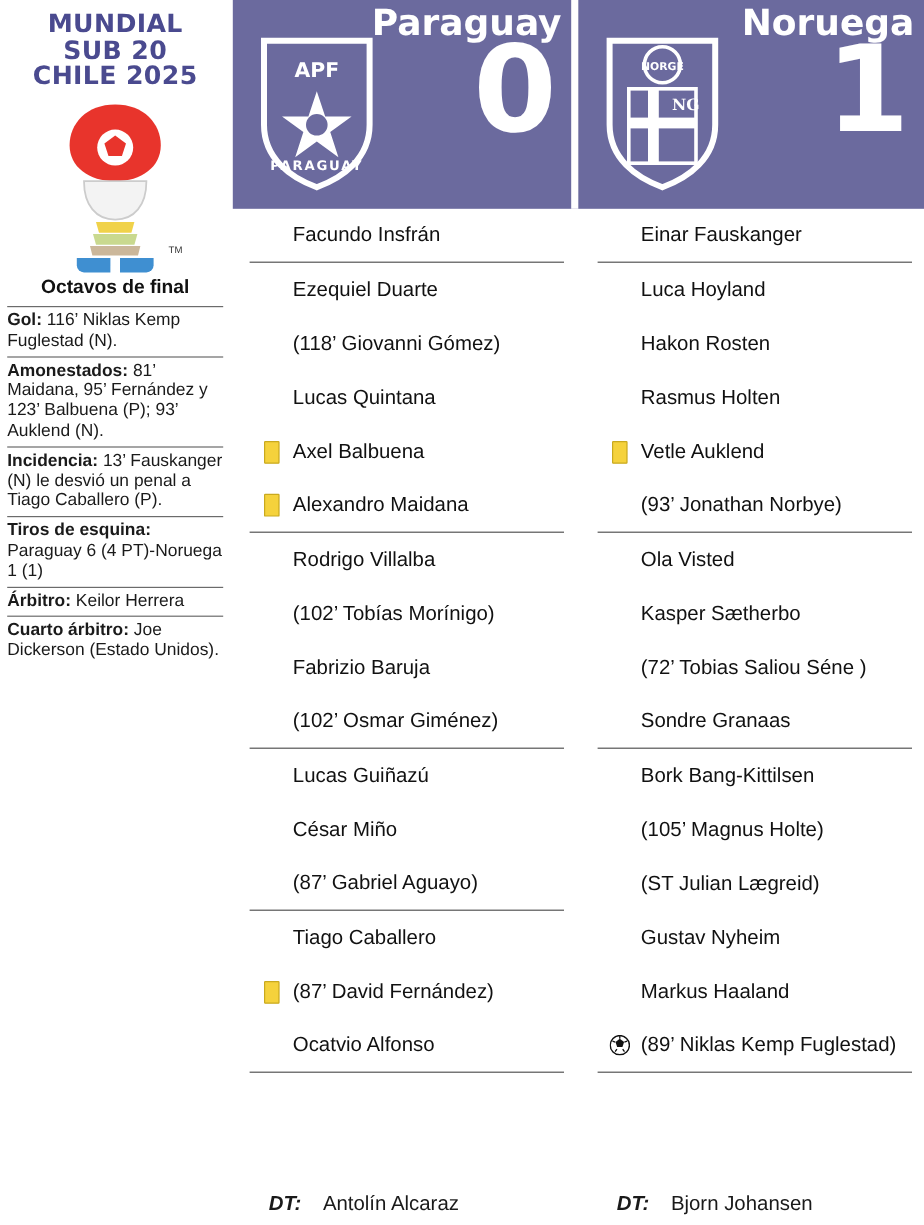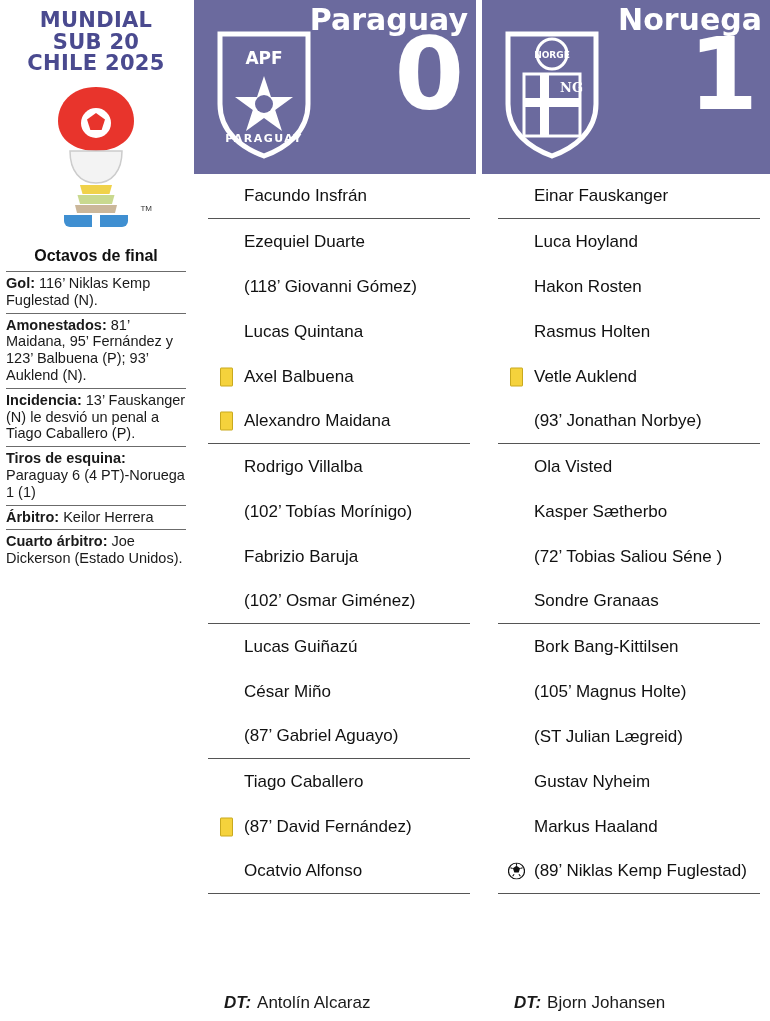--- a/index.html
+++ b/index.html
@@ -46,21 +46,21 @@
     position: absolute;
     right: 4px;
     bottom: 16px;
     font-size: 8px;
     color: #333;
   }
   .round-name {
     text-align: center;
     font-size: 16px;
     font-weight: bold;
-    margin: 18px 0 6px;
+    margin: 2px 0 6px;
     color: #111;
   }
   .info-block {
     font-size: 14.5px;
     line-height: 1.16;
     border-top: 1px solid #6b6b6b;
     padding: 3px 0 4px;
   }
   .info-block:first-of-type { border-top: none; }
   .info-block b { font-weight: bold; }
@@ -145,21 +145,21 @@
     left: 10px;
     top: 50%;
     transform: translateY(-50%);
     width: 17px; height: 17px;
   }
   .coach {
     font-size: 17px;
     padding: 6px 6px 8px 16px;
     display: flex;
     align-items: center;
-    gap: 6px;
+    gap: 18px;
   }
   .team-col.first .coach { margin-left: 14px; margin-right: 12px; }
   .team-col.second .coach { margin-left: 16px; margin-right: 10px; }
   .coach .dt { font-weight: bold; font-style: italic; }
 </style>
 </head>
 <body>
 
 <div class="sheet">
 

